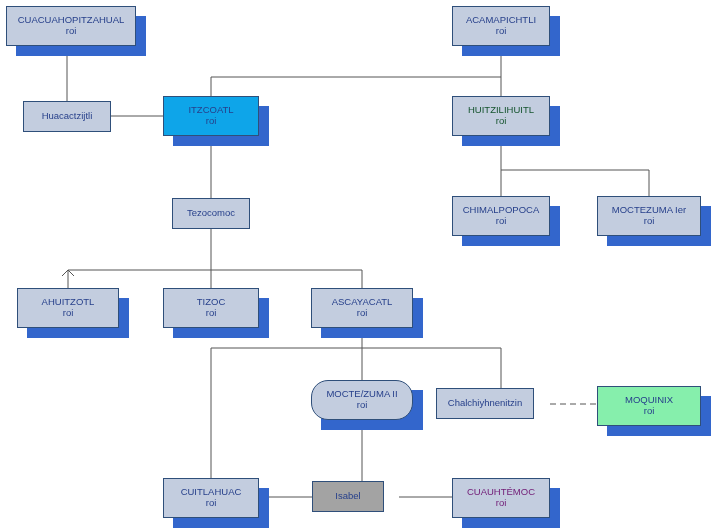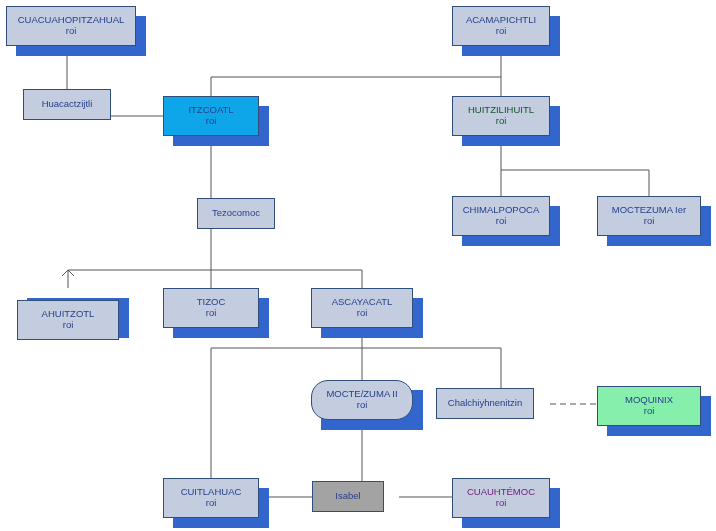--- a/index.html
+++ b/index.html
@@ -79,48 +79,48 @@
 <div class="shadow" style="left: 16px; top: 16px; width: 130px; height: 40px; background: rgb(51, 102, 204);"></div>
     <div class="node" style="left: 6px; top: 6px; width: 130px; height: 40px; background: rgb(195, 205, 223); border-color: rgb(47, 79, 122); color: rgb(39, 64, 139);">
       <span class="l1">CUACUAHOPITZAHUAL</span>
       <span class="l2">roi</span>
     </div>
     <div class="shadow" style="left: 462px; top: 16px; width: 98px; height: 40px; background: rgb(51, 102, 204);"></div>
     <div class="node" style="left: 452px; top: 6px; width: 98px; height: 40px; background: rgb(195, 205, 223); border-color: rgb(47, 79, 122); color: rgb(39, 64, 139);">
       <span class="l1">ACAMAPICHTLI</span>
       <span class="l2">roi</span>
     </div>
-    <div class="node plain" style="left: 23px; top: 89px; width: 88px; height: 31px; background: rgb(195, 205, 223); border-color: rgb(47, 79, 122); color: rgb(39, 64, 139);">
+    <div class="node plain" style="left: 23px; top: 101px; width: 88px; height: 31px; background: rgb(195, 205, 223); border-color: rgb(47, 79, 122); color: rgb(39, 64, 139);">
       <span class="l1">Huacactzijtli</span>
     </div>
     <div class="shadow" style="left: 173px; top: 106px; width: 96px; height: 40px; background: rgb(51, 102, 204);"></div>
     <div class="node" style="left: 163px; top: 96px; width: 96px; height: 40px; background: #0ea5e9; border-color: rgb(47, 79, 122); color: rgb(39, 64, 139);">
       <span class="l1">ITZCOATL</span>
       <span class="l2">roi</span>
     </div>
     <div class="shadow" style="left: 462px; top: 106px; width: 98px; height: 40px; background: rgb(51, 102, 204);"></div>
     <div class="node" style="left: 452px; top: 96px; width: 98px; height: 40px; background: rgb(195, 205, 223); border-color: rgb(47, 79, 122); color: #14532d;">
       <span class="l1">HUITZILIHUITL</span>
       <span class="l2">roi</span>
     </div>
-    <div class="node plain" style="left: 172px; top: 198px; width: 78px; height: 31px; background: rgb(195, 205, 223); border-color: rgb(47, 79, 122); color: rgb(39, 64, 139); margin-left: 25px;">
+    <div class="node plain" style="left: 172px; top: 198px; width: 78px; height: 31px; background: rgb(195, 205, 223); border-color: rgb(47, 79, 122); color: rgb(39, 64, 139);">
       <span class="l1">Tezocomoc</span>
     </div>
     <div class="shadow" style="left: 462px; top: 206px; width: 98px; height: 40px; background: rgb(51, 102, 204);"></div>
     <div class="node" style="left: 452px; top: 196px; width: 98px; height: 40px; background: rgb(195, 205, 223); border-color: rgb(47, 79, 122); color: rgb(39, 64, 139);">
       <span class="l1">CHIMALPOPOCA</span>
       <span class="l2">roi</span>
     </div>
     <div class="shadow" style="left: 607px; top: 206px; width: 104px; height: 40px; background: rgb(51, 102, 204);"></div>
     <div class="node" style="left: 597px; top: 196px; width: 104px; height: 40px; background: rgb(195, 205, 223); border-color: rgb(47, 79, 122); color: rgb(39, 64, 139);">
       <span class="l1">MOCTEZUMA Ier</span>
       <span class="l2">roi</span>
     </div>
     <div class="shadow" style="left: 27px; top: 298px; width: 102px; height: 40px; background: rgb(51, 102, 204);"></div>
-    <div class="node" style="left: 17px; top: 300px; width: 102px; height: 40px; background: rgb(195, 205, 223); border-color: rgb(47, 79, 122); color: rgb(39, 64, 139);">
+    <div class="node" style="left: 17px; top: 288px; width: 102px; height: 40px; background: rgb(195, 205, 223); border-color: rgb(47, 79, 122); color: rgb(39, 64, 139);">
       <span class="l1">AHUITZOTL</span>
       <span class="l2">roi</span>
     </div>
     <div class="shadow" style="left: 173px; top: 298px; width: 96px; height: 40px; background: rgb(51, 102, 204);"></div>
     <div class="node" style="left: 163px; top: 288px; width: 96px; height: 40px; background: rgb(195, 205, 223); border-color: rgb(47, 79, 122); color: rgb(39, 64, 139);">
       <span class="l1">TIZOC</span>
       <span class="l2">roi</span>
     </div>
     <div class="shadow" style="left: 321px; top: 298px; width: 102px; height: 40px; background: rgb(51, 102, 204);"></div>
     <div class="node" style="left: 311px; top: 288px; width: 102px; height: 40px; background: rgb(195, 205, 223); border-color: rgb(47, 79, 122); color: rgb(39, 64, 139);">

